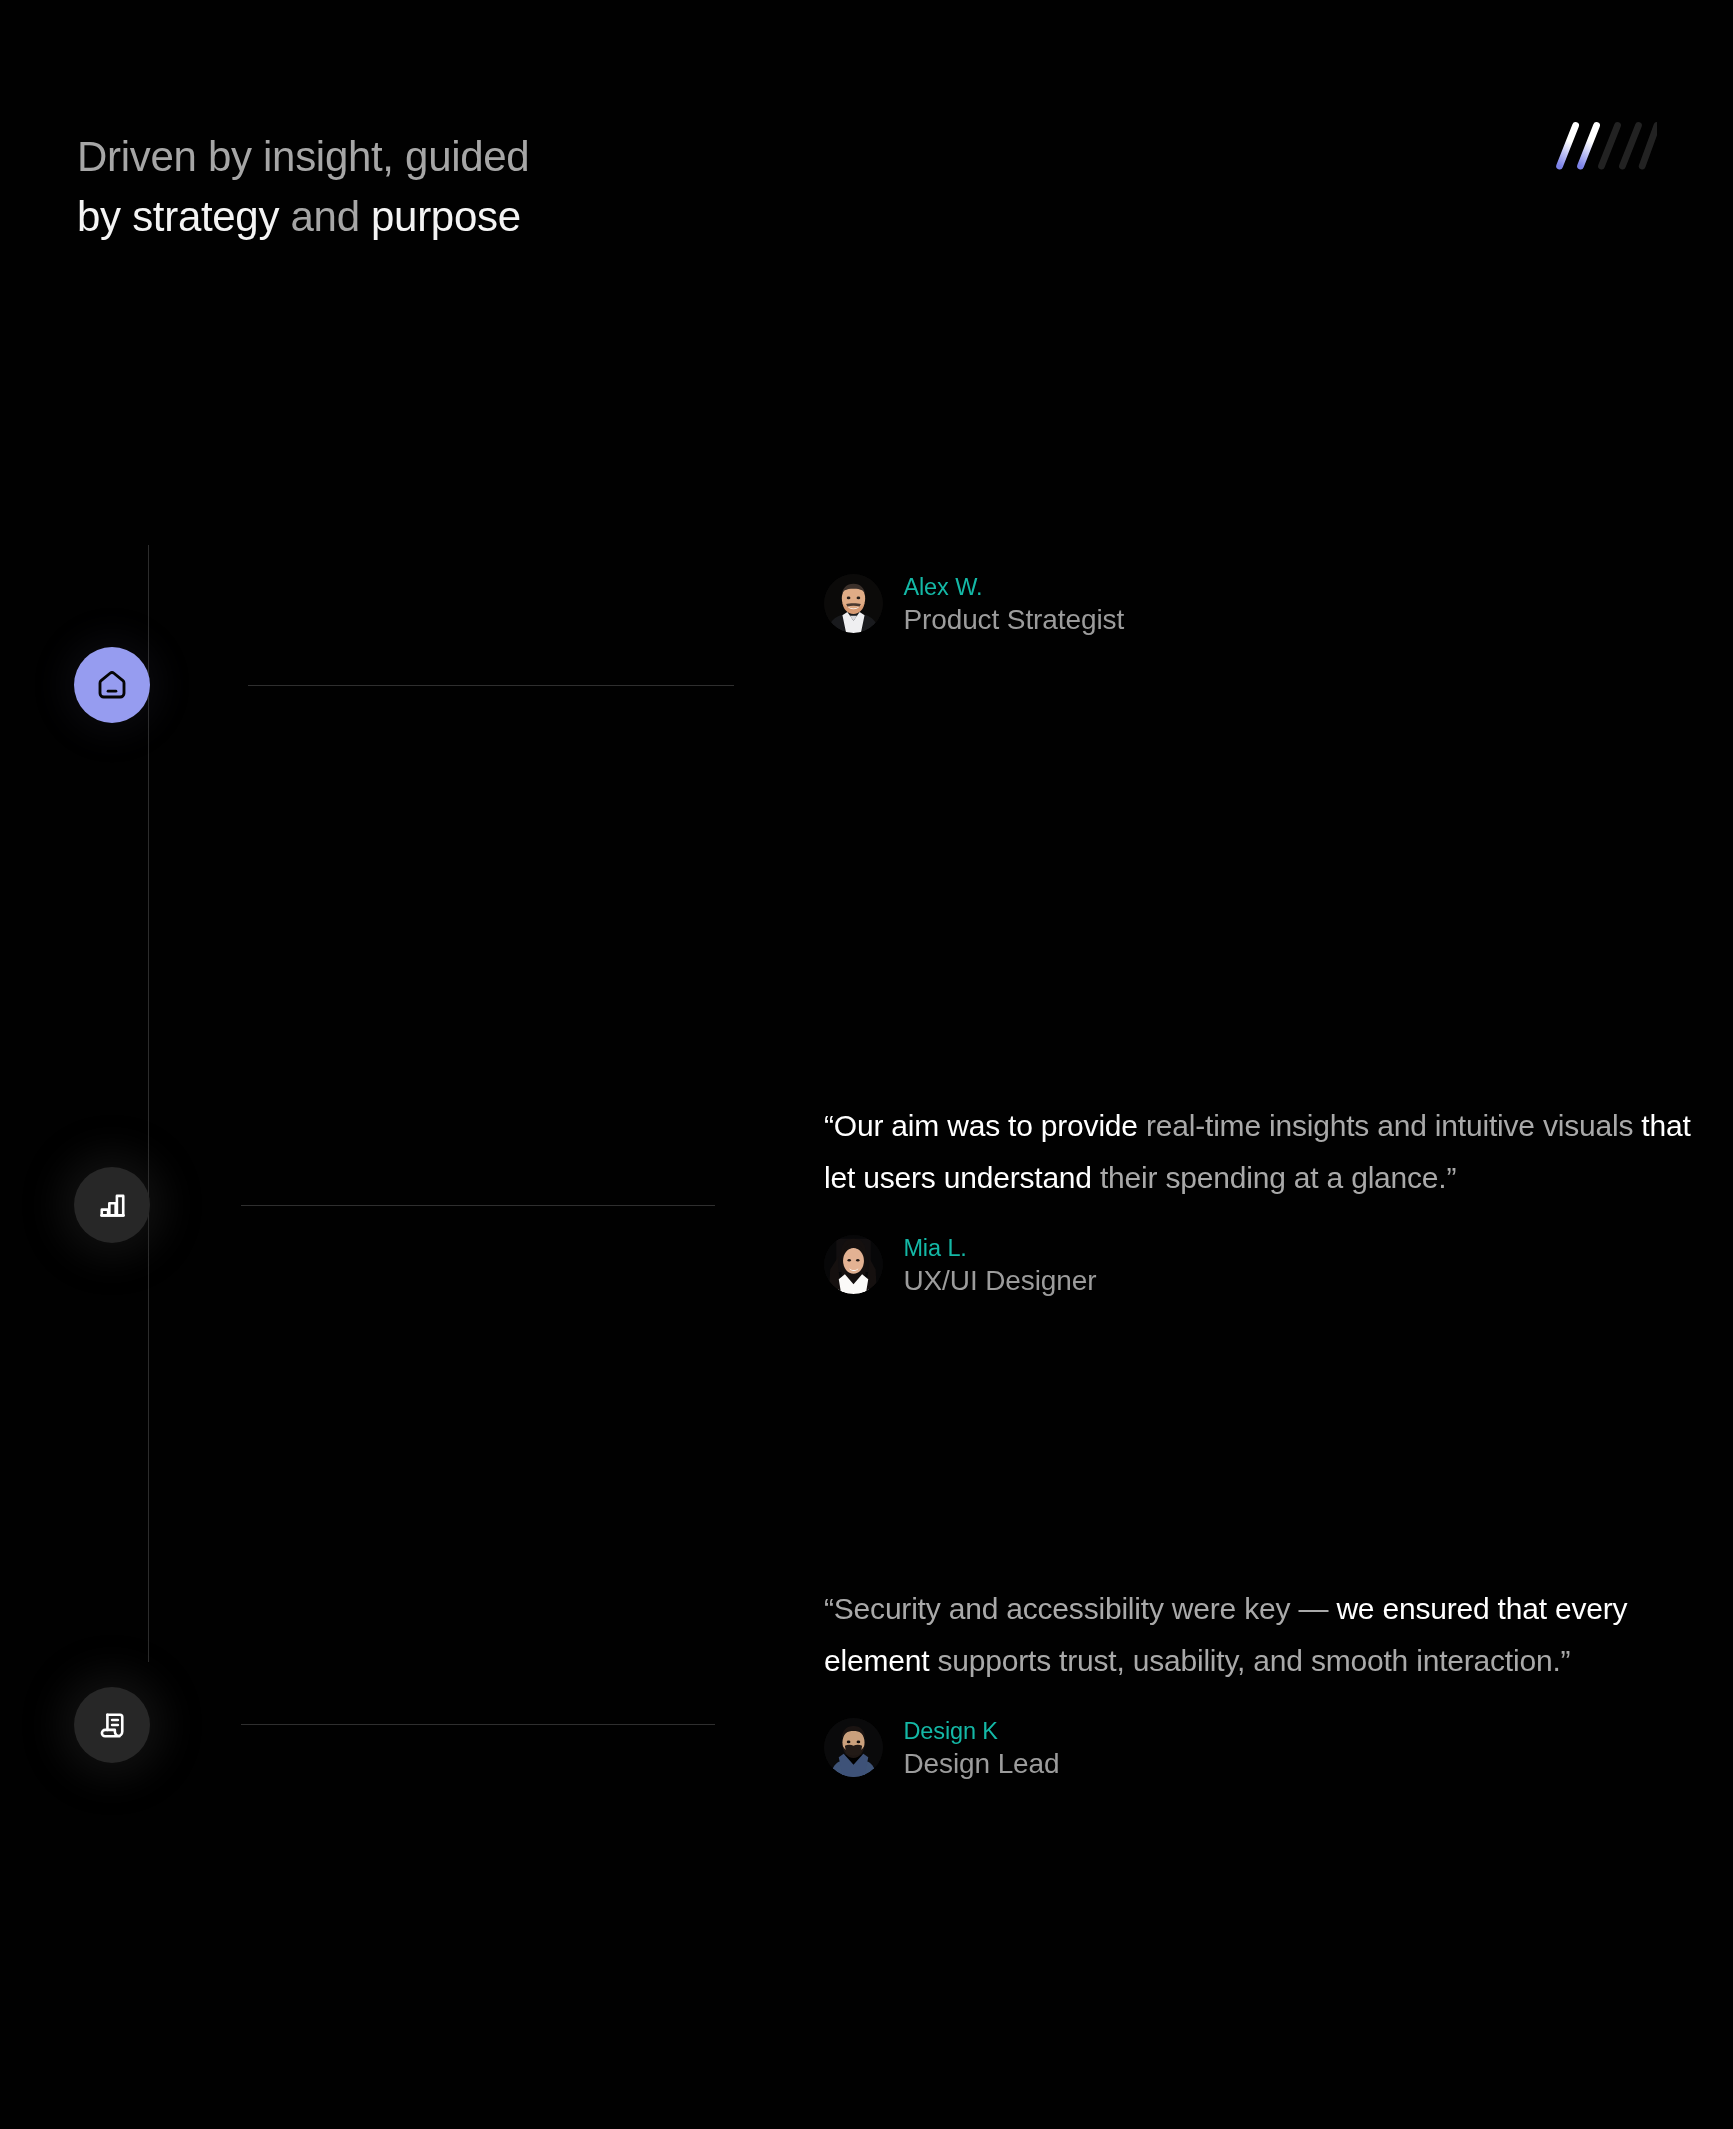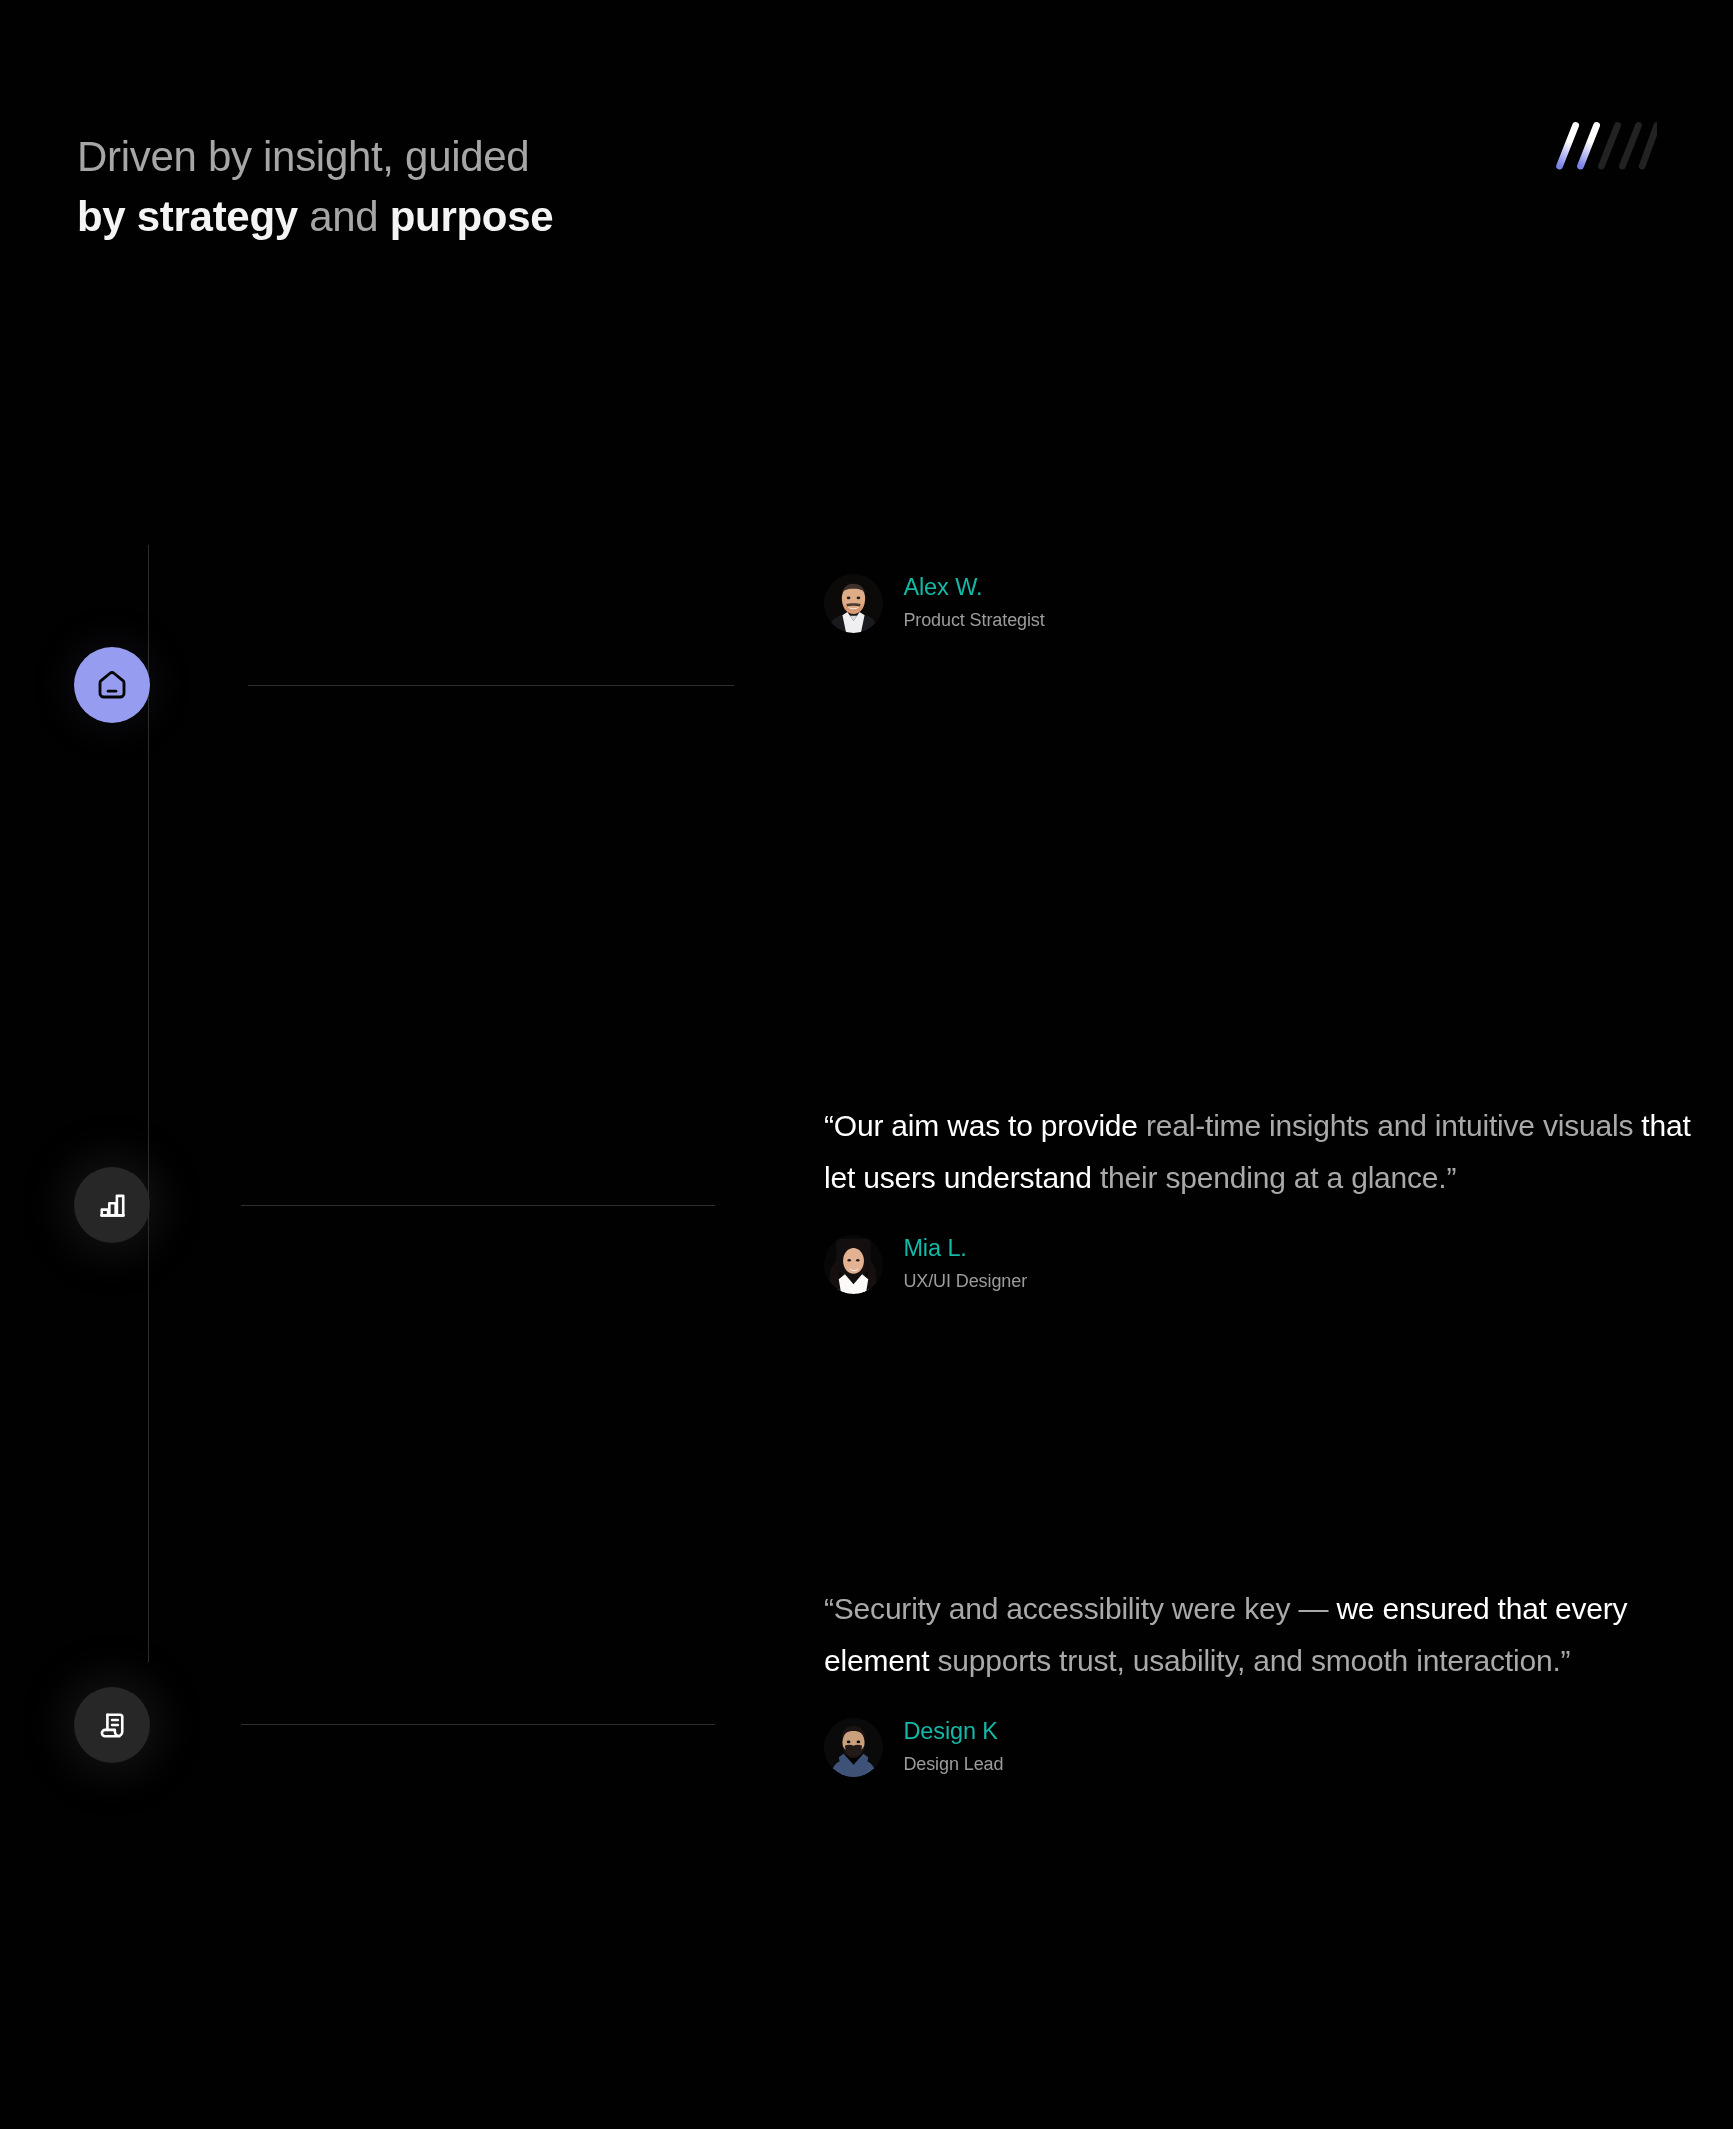--- a/index.html
+++ b/index.html
@@ -13,21 +13,21 @@
 
   .page { position:relative; width:1733px; height:2129px; background:#010101; }
 
   
   .hero-title {
     position:absolute; left:77px; top:127px;
     font-size:42px; line-height:60px; font-weight:400;
     letter-spacing:-0.3px; white-space:nowrap;
   }
   .t-dim   { color:#a6a6a6; }
-  .t-bright{ color:#f4f4f4;font-weight:bold; }
+  .t-bright{ color:#f4f4f4; }
 
   
   .logo { position:absolute; right:76px; top:118px; width:111px; height:53px; }
 
   
   .timeline-axis {
     position:absolute; left:148px; top:545px; width:1.2px; height:1117px;
     background:#2c2c2c;
   }
 
@@ -65,21 +65,21 @@
     width:59px; height:59px; border-radius:50%;
     overflow:hidden; flex:0 0 auto; background:#0a0a0a;
   }
   .avatar svg { display:block; width:59px; height:59px; }
   .author-text { margin-left:20.4px; }
   .author-name {
     font-size:23.5px; line-height:30px; color:#14b8a6;
     letter-spacing:-0.1px; font-weight:400;
   }
   .author-role {
-    font-size:18px; line-height:30px; color:#9c9c9c;
+    font-size:28px; line-height:30px; color:#9c9c9c;
     letter-spacing:-0.1px; margin-top:3.7px; font-weight:400;
   }
 </style>
 </head>
 <body>
 
 <div class="page">
 
   <h1 class="hero-title">
     <span class="t-dim">Driven by insight, guided</span><br>

